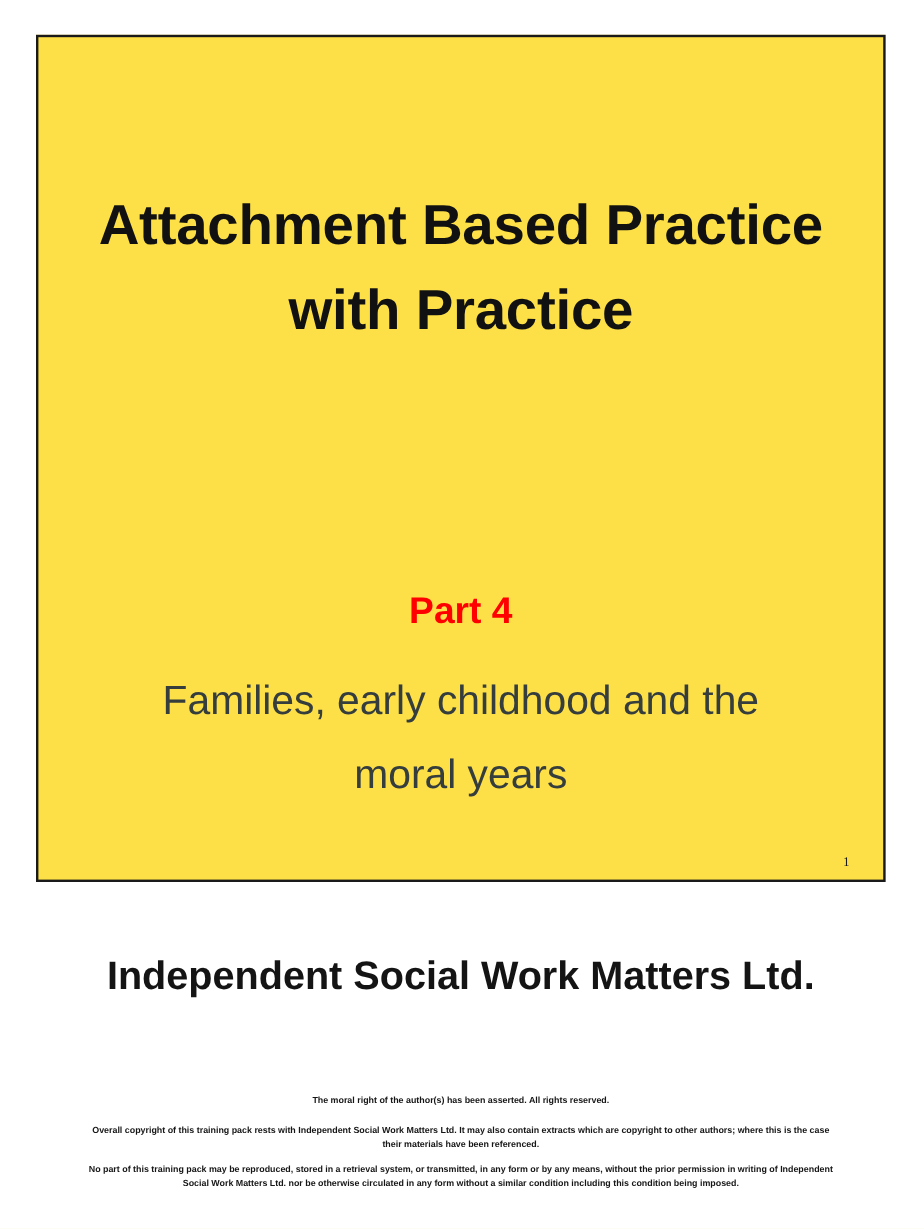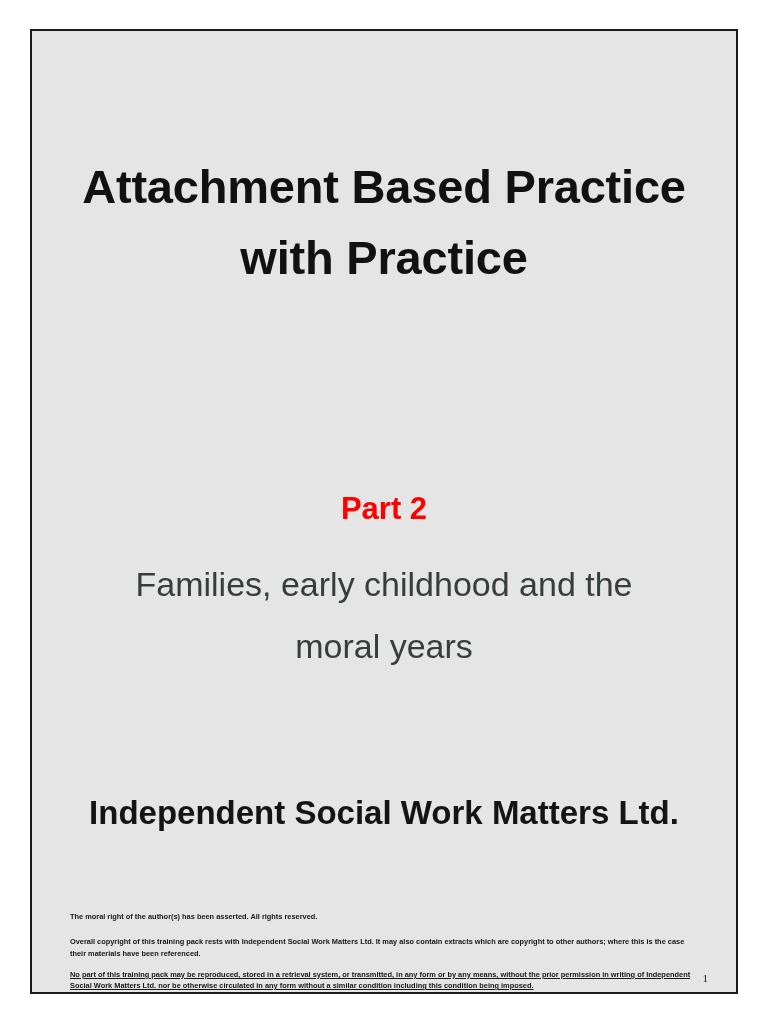--- a/index.html
+++ b/index.html
@@ -21,24 +21,24 @@
     width: 770px;
     height: 1024px;
     background: #ffffff;
   }
 
   .page-border {
     position: absolute;
     left: 30px;
     top: 29px;
     width: 708px;
-    height: 965px;
+    height: 706px;
     border: 2px solid #1a1a1a;
     box-sizing: border-box;
-    background: #e5e5e5;
+    background: #fde047;
   }
 
   .content-area {
     position: absolute;
     left: 0;
     top: 0;
     right: 0;
     bottom: 0;
   }
 
@@ -97,33 +97,32 @@
     line-height: 1.2;
   }
 
   .fineprint {
     position: absolute;
     left: 38px;
     right: 38px;
     top: 880px;
   }
   .fineprint-para {
-    text-align: left;
+    text-align: center;
     font-size: 7.4px;
     font-weight: bold;
     color: #161616;
     line-height: 1.52;
     margin: 0 0 10px 0;
   }
   .fineprint-para.para-first {
     margin-bottom: 14px;
   }
   .fineprint-para.para-last {
     margin-bottom: 16px;
-    text-decoration: underline;
   }
 
   .page-number {
     position: absolute;
     right: 28px;
     bottom: 8px;
     font-family: "Liberation Serif", serif;
     font-size: 11px;
     color: #1a1a1a;
     line-height: 1;
@@ -134,21 +133,21 @@
 
 <div class="page-sheet">
   <div class="page-border">
     <div class="content-area">
 
       <div class="main-title">
         <span class="title-line">Attachment Based Practice</span>
         <span class="title-line">with Practice</span>
       </div>
 
-      <div class="part-label">Part 2</div>
+      <div class="part-label">Part 4</div>
 
       <div class="subtitle">
         <span class="subtitle-line">Families, early childhood and the</span>
         <span class="subtitle-line">moral years</span>
       </div>
 
       <div class="organisation">Independent Social Work Matters Ltd.</div>
 
       <div class="fineprint">
         <p class="fineprint-para para-first">The moral right of the author(s) has been asserted.  All rights reserved.</p>

